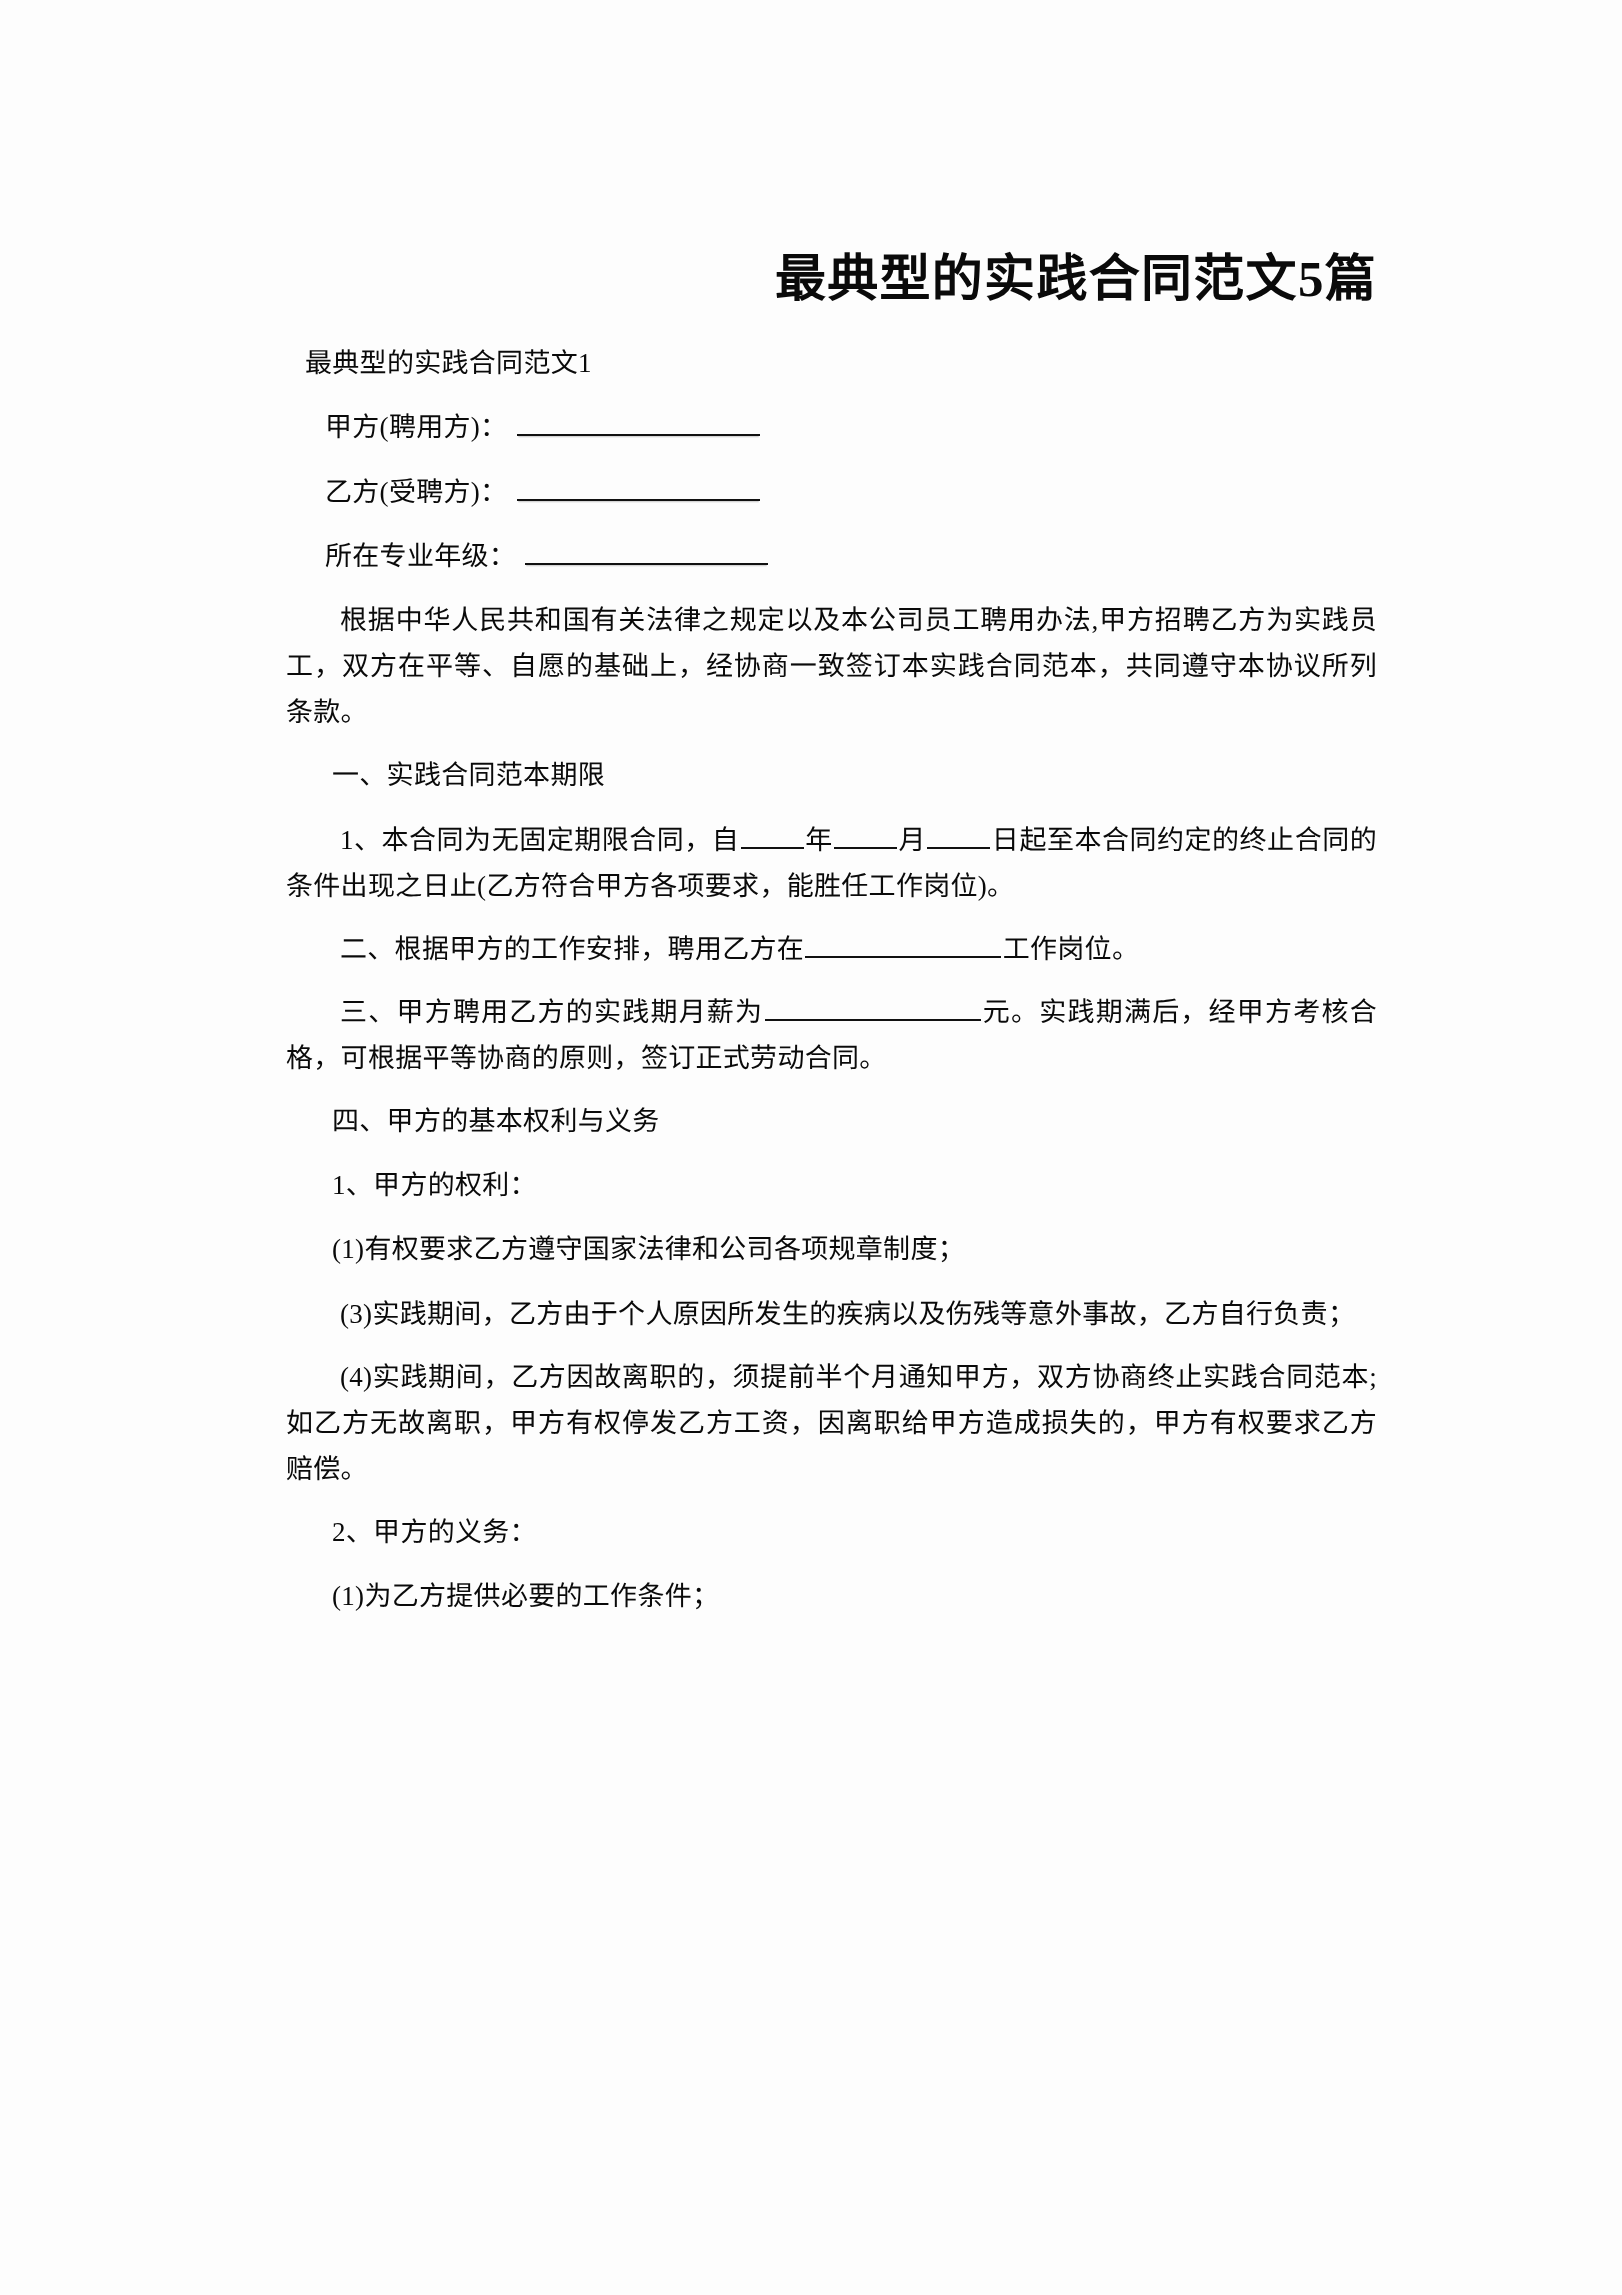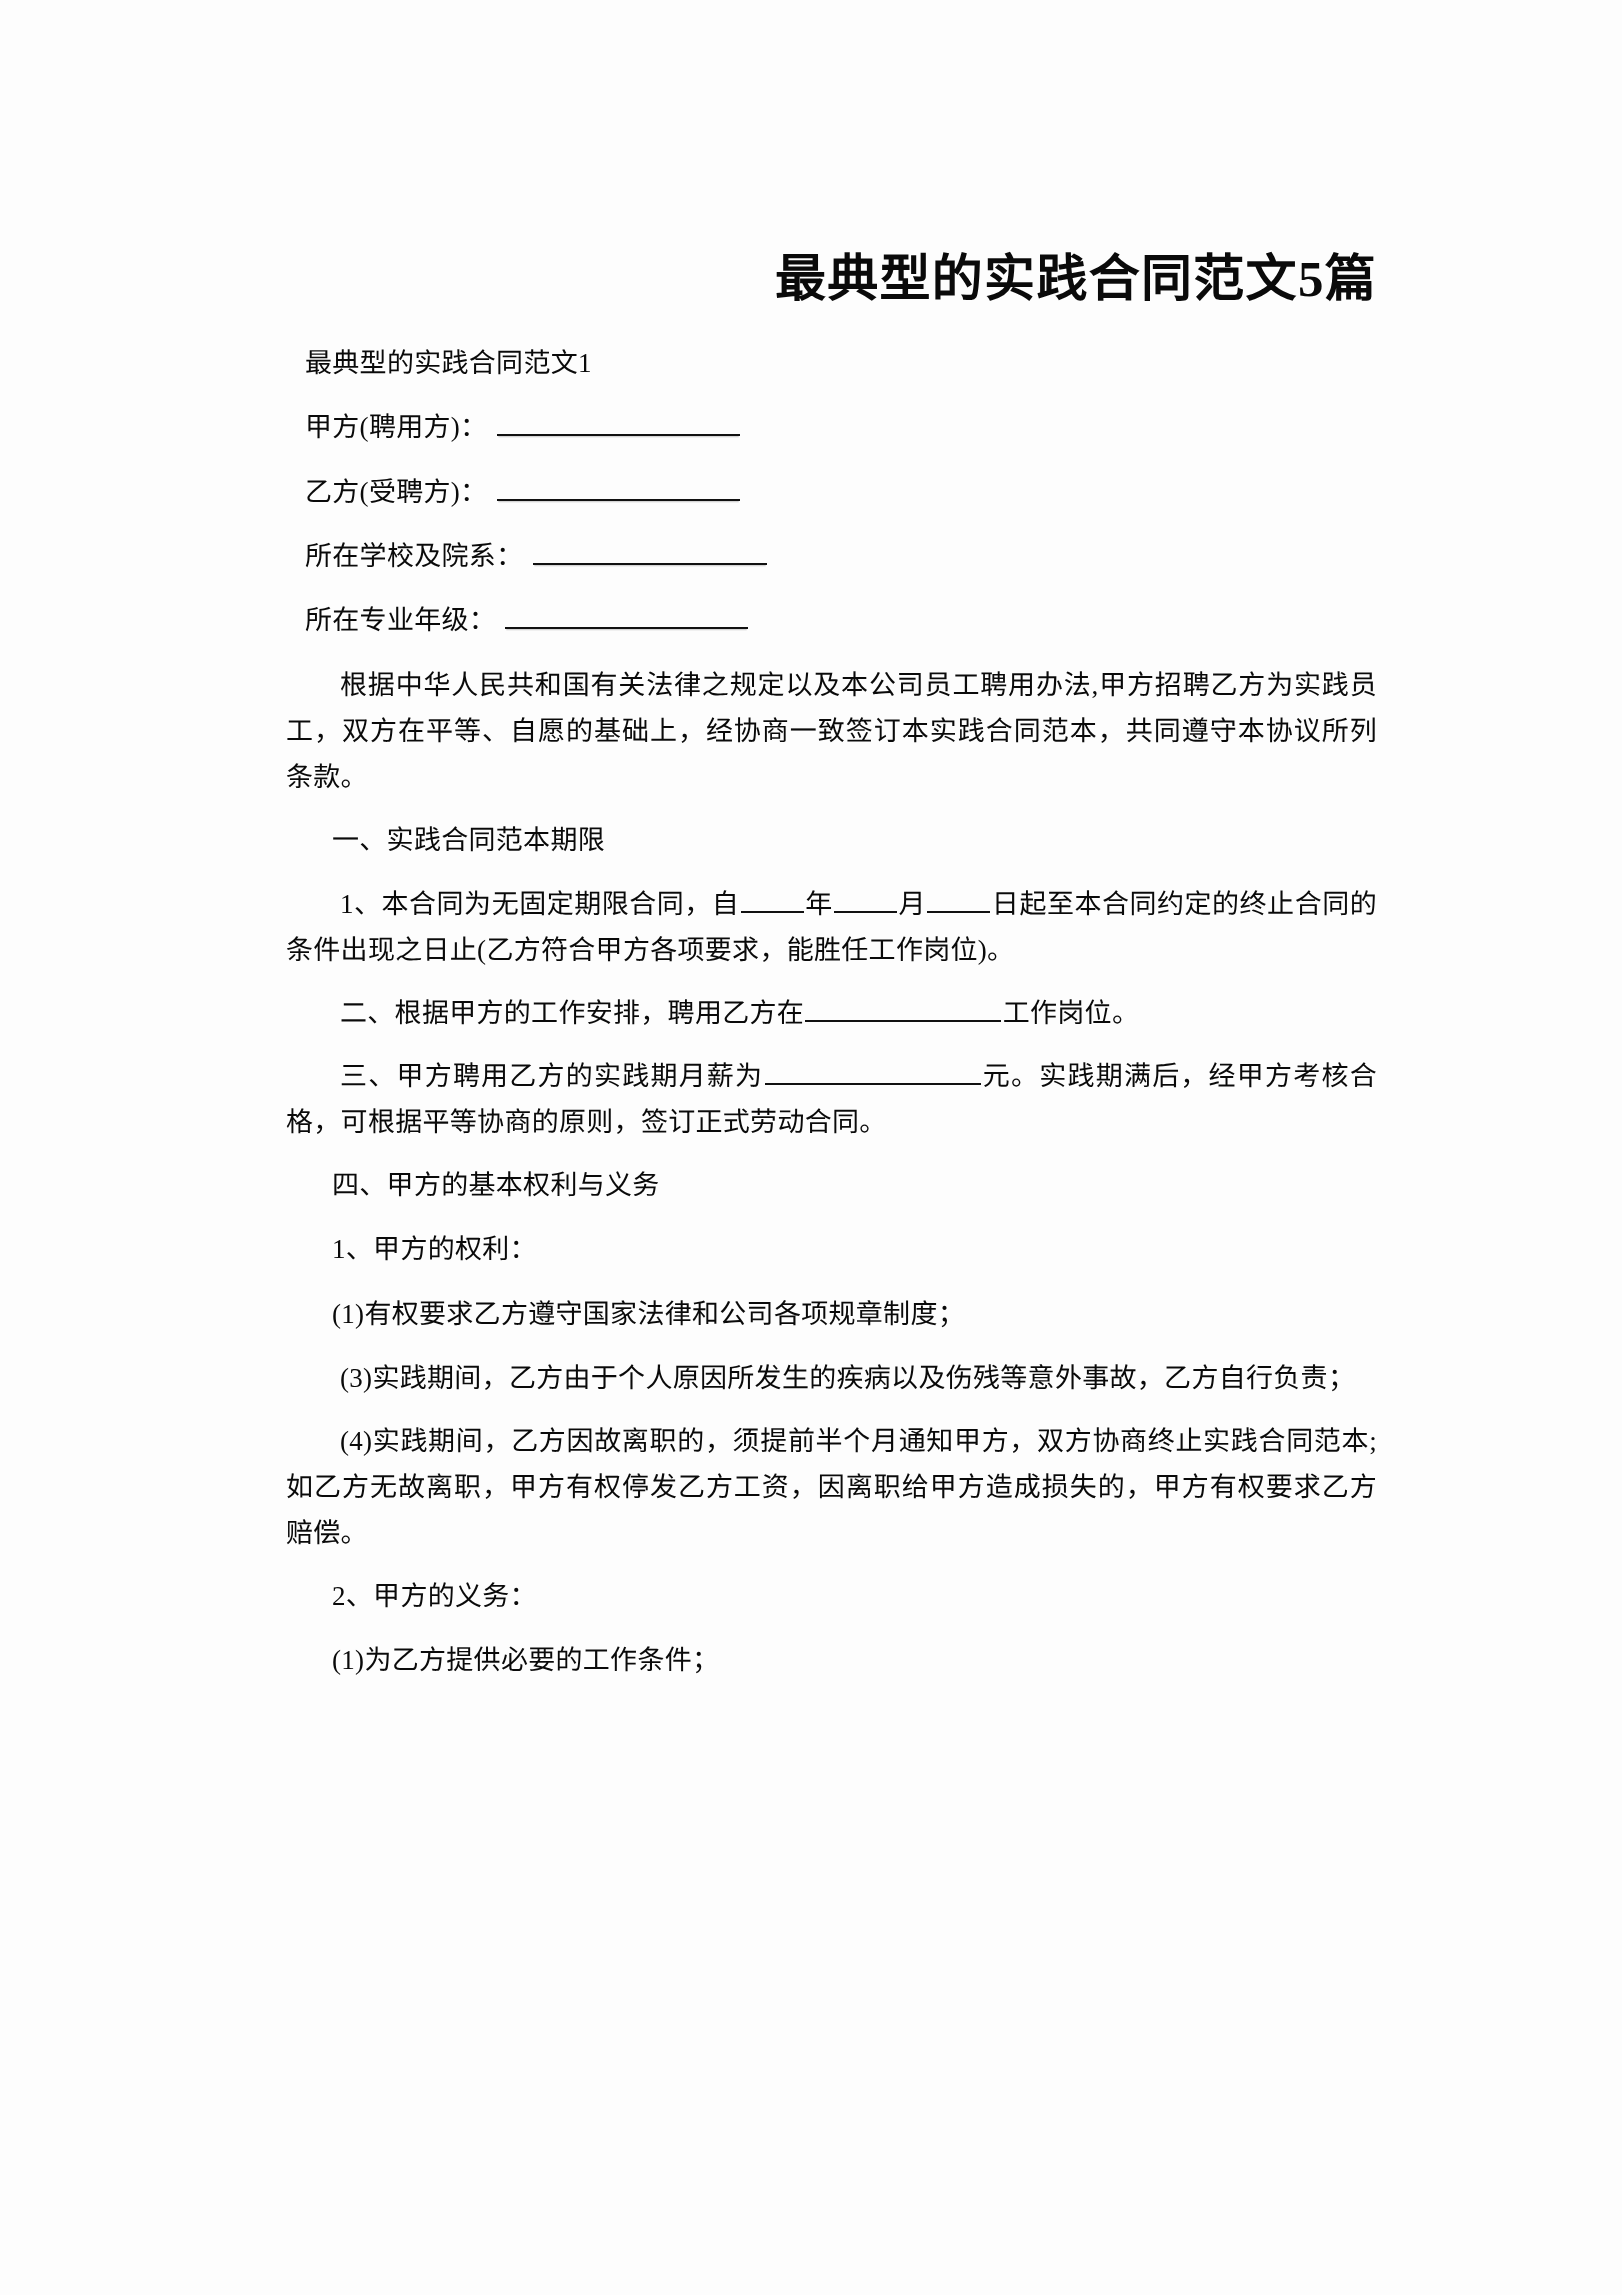--- a/index.html
+++ b/index.html
@@ -61,21 +61,21 @@
   .para.last-left { text-align-last: left; }
 
   
   .field-row {
     font-size: 27px;
     line-height: 46px;
     margin: 0 0 18.3px 0;
     text-indent: 27px;
     white-space: nowrap;
   }
-  .field-label { letter-spacing: 0.3px; }
+  .field-label { letter-spacing: 0.3px; margin-left: 20px; }
   .blank {
     display: inline-block;
     vertical-align: baseline;
     border-bottom: 2px solid #111;
     box-shadow: 0 2.6px 0 -1.3px rgba(120,120,120,0.30);
     height: 22px;
     margin: 0 2.6px 0 9.2px;
   }
   .blank.w-lg  { width: 243px; }
   .blank.w-md  { width: 234px; }
@@ -104,23 +104,20 @@
     <p class="line indent1">最典型的实践合同范文1</p>
 
     <div class="field-row">
       <span class="field-label">甲方(聘用方)：</span><span class="blank w-lg"></span>
     </div>
 
     <div class="field-row">
       <span class="field-label">乙方(受聘方)：</span><span class="blank w-lg"></span>
     </div>
 
-    <div class="field-row">
-      <span class="field-label">所在学校及院系：</span><span class="blank w-md"></span>
-    </div>
 
     <div class="field-row">
       <span class="field-label">所在专业年级：</span><span class="blank w-lg"></span>
     </div>
 
 
 
     <p class="para last-left">根据中华人民共和国有关法律之规定以及本公司员工聘用办法,甲方招聘乙方为实践员工，双方在平等、自愿的基础上，经协商一致签订本实践合同范本，共同遵守本协议所列条款。</p>
 
     <p class="line indent">一、实践合同范本期限</p>

